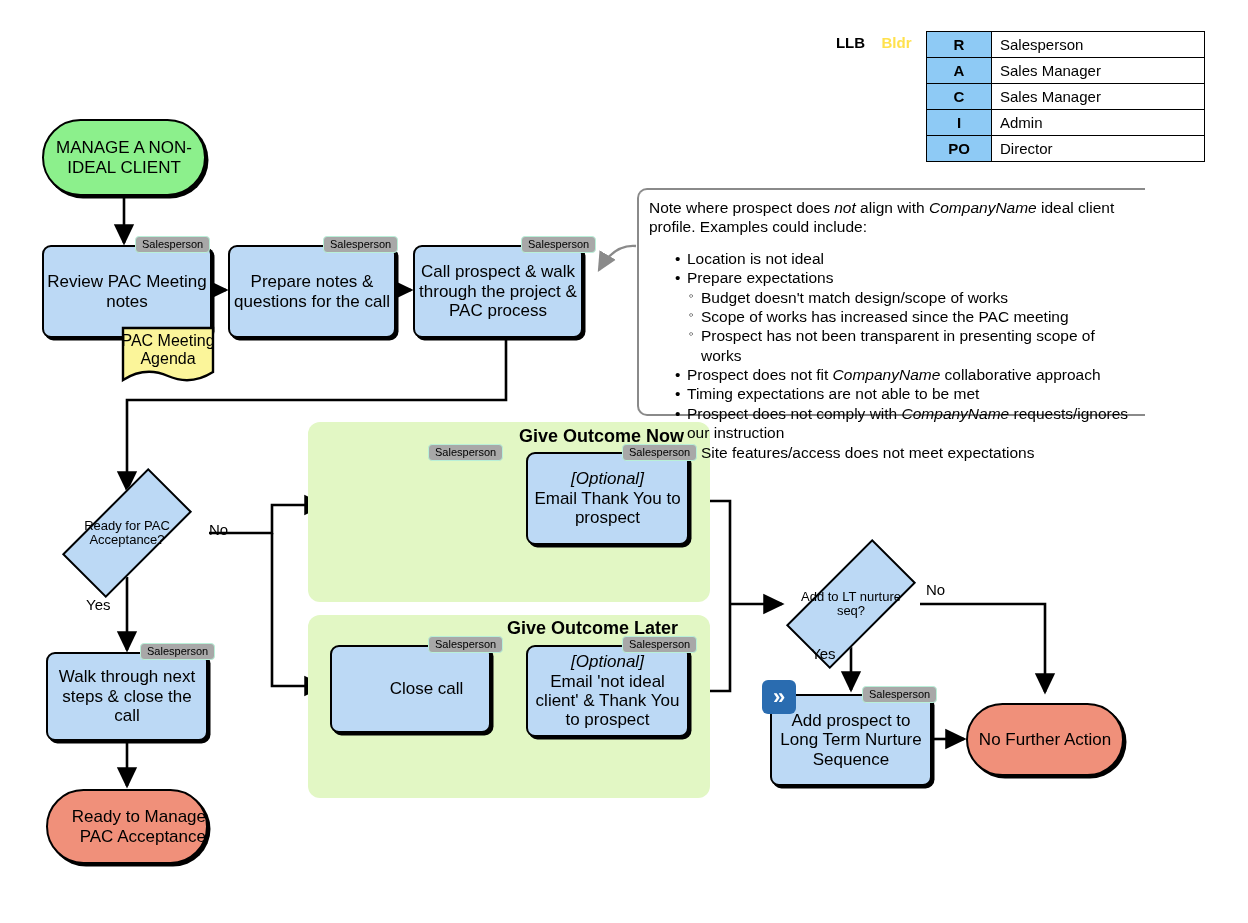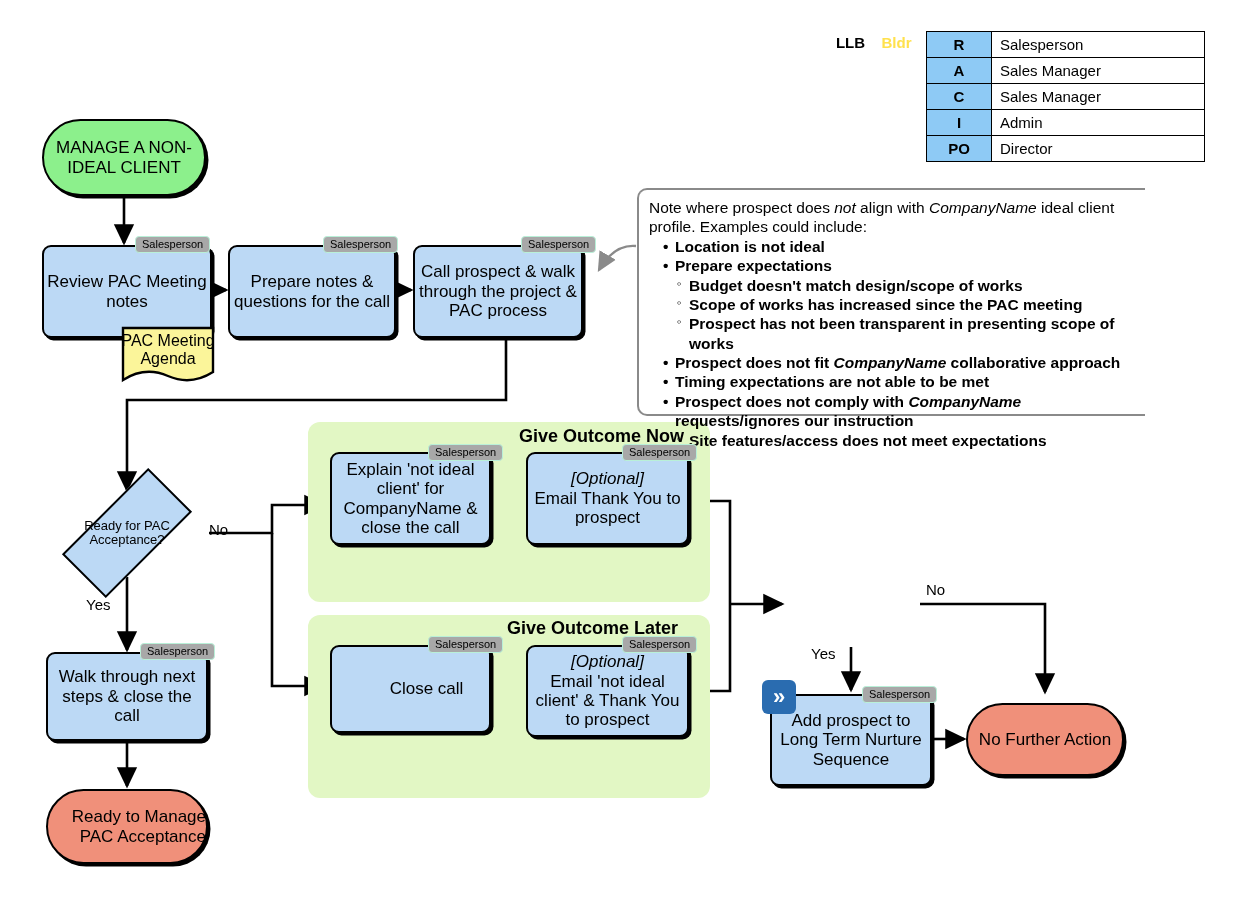--- a/index.html
+++ b/index.html
@@ -30,21 +30,21 @@
         border-radius:4px;font-size:11px;padding:1px 6px 2px 6px;
         white-space:nowrap;z-index:6;color:#000;}
   
   .group{position:absolute;background:#e2f7c4;border-radius:12px;}
   .group-title{position:absolute;font-size:18px;font-weight:bold;z-index:5;}
   
   .note{position:absolute;border:2px solid #8a8a8a;border-right:none;
         border-radius:10px 0 0 10px;font-size:15.5px;line-height:1.25;
         padding:8px 4px 6px 10px;box-sizing:border-box;background:transparent;}
   .note p{margin:0;}
-  .note ul{margin:0;padding-left:16px;list-style:none;font-weight:bold;}
+  .note ul{margin:12px;padding-left:16px;list-style:none;}
   .note li{position:relative;padding-left:10px;margin:0;}
   .note li.l1:before{content:"\2022";position:absolute;left:-2px;}
   .note li.l2{padding-left:24px;}
   .note li.l2:before{content:"\25E6";position:absolute;left:12px;font-size:13px;}
   
   .doc{position:absolute;font-size:16px;line-height:1.15;text-align:center;
        display:flex;align-items:flex-start;justify-content:flex-start;padding-top:7px;
        box-sizing:border-box;z-index:7;}
   .doc-svg{position:absolute;left:0;top:0;width:100%;height:100%;z-index:-1;}
   .doc-label{position:relative;z-index:2;}
@@ -175,23 +175,20 @@
 
   <div class="node proc" style="left:46px;top:652px;width:162px;height:89px;">
     <span>Walk through next steps &amp; close the call</span>
   </div>
   <div class="role" style="left:140px;top:643px;">Salesperson</div>
 
   <div class="node term salmon" style="left:46px;top:789px;width:162px;height:75px;text-align:right;">
     <span>Ready to Manage PAC Acceptance</span>
   </div>
 
-  <div class="node proc" style="left:330px;top:452px;width:161px;height:93px;">
-    <span>Explain 'not ideal client' for CompanyName &amp; close the call</span>
-  </div>
   <div class="role" style="left:428px;top:444px;">Salesperson</div>
 
   <div class="node proc" style="left:526px;top:452px;width:163px;height:93px;
                   flex-direction:column;">
     <span class="ital">[Optional]</span>
     <span>Email Thank You to prospect</span>
   </div>
   <div class="role" style="left:622px;top:444px;">Salesperson</div>
 
   <div class="node proc" style="left:330px;top:645px;width:161px;height:88px;padding-left:32px;">
@@ -199,20 +196,24 @@
   </div>
   <div class="role" style="left:428px;top:636px;">Salesperson</div>
 
   <div class="node proc" style="left:526px;top:645px;width:163px;height:92px;
                   flex-direction:column;">
     <span class="ital">[Optional]</span>
     <span>Email 'not ideal client' &amp; Thank You to prospect</span>
   </div>
   <div class="role" style="left:622px;top:636px;">Salesperson</div>
 
+  <div class="diamond-wrap" style="left:790px;top:573px;width:122px;height:62px;">
+    <div class="diamond-shape" style="left:30px;top:-30px;width:62px;height:122px;"></div>
+    <div class="diamond-txt" style="width:122px;">Add to LT nurture seq?</div>
+  </div>
   <div class="elabel" style="left:926px;top:581px;">No</div>
   <div class="elabel" style="left:811px;top:645px;">Yes</div>
 
   <div class="node proc" style="left:770px;top:694px;width:162px;height:92px;">
     <span>Add prospect to Long Term Nurture Sequence</span>
   </div>
   <div class="role" style="left:862px;top:686px;">Salesperson</div>
   <div class="chev" style="left:762px;top:680px;">»</div>
 
   <div class="node term salmon" style="left:966px;top:703px;width:158px;height:73px;">

